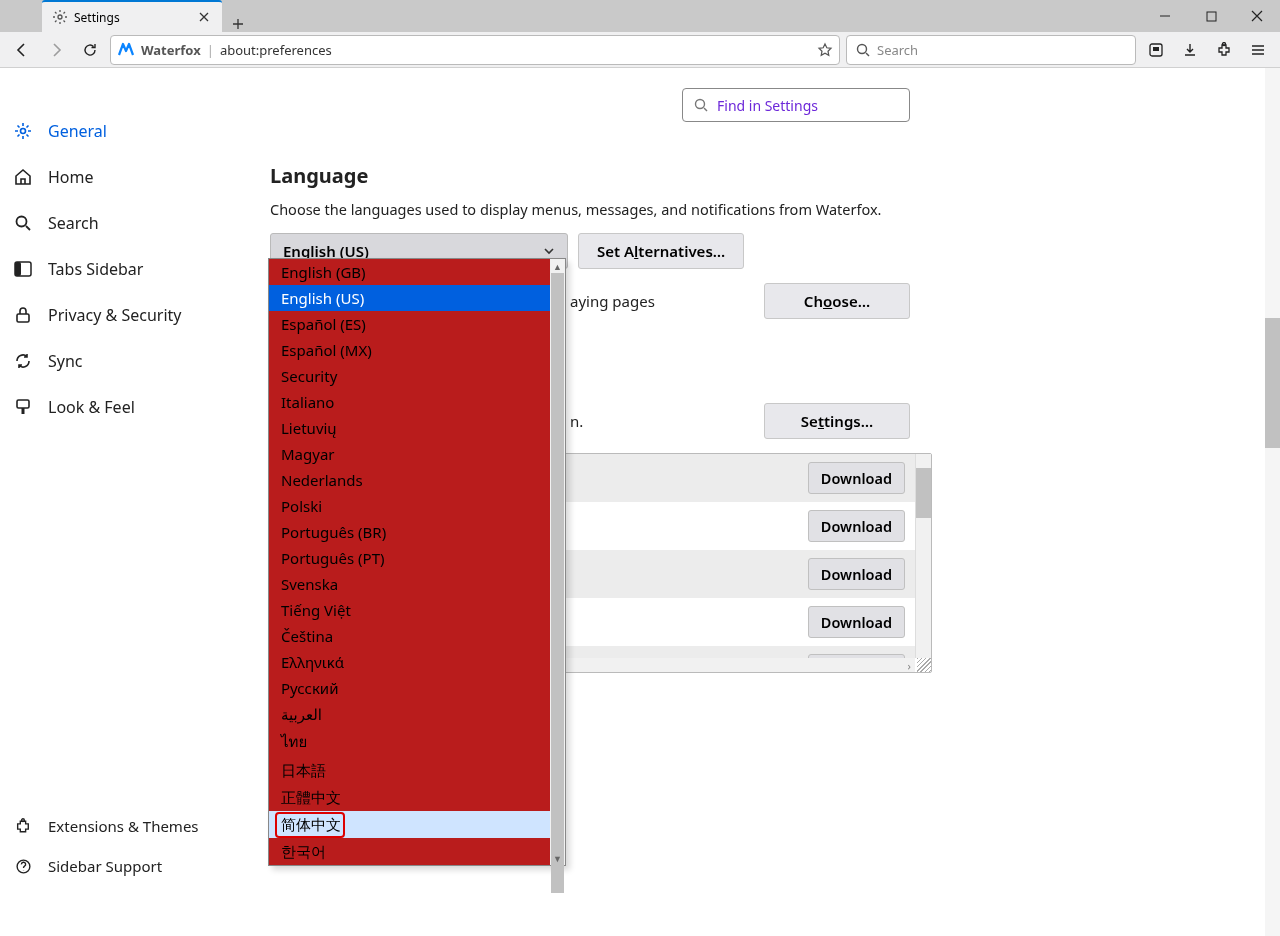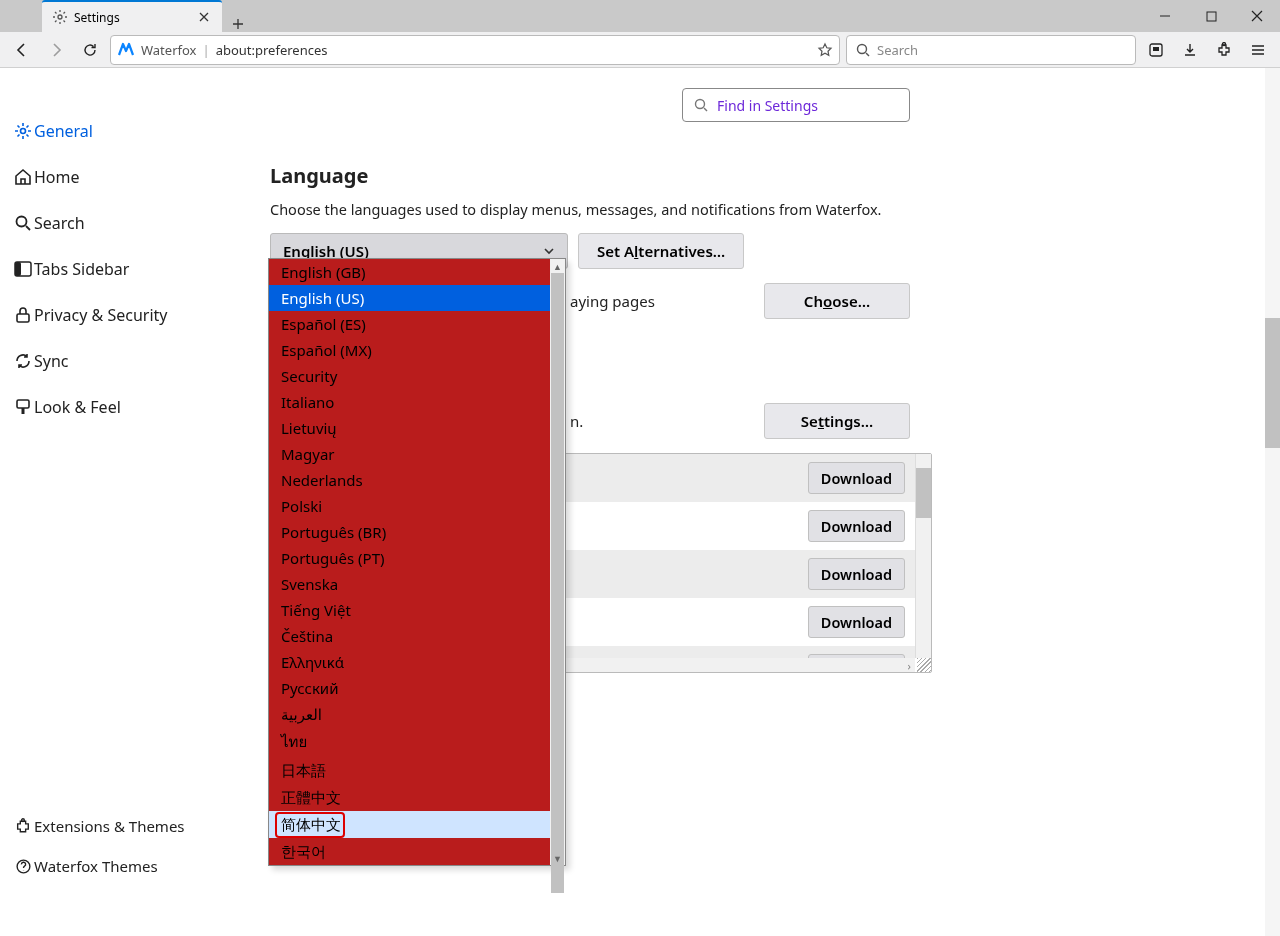--- a/index.html
+++ b/index.html
@@ -12,31 +12,31 @@
     .tab-close { margin-left: auto; display: flex; align-items: center; cursor: pointer; }
     .new-tab { width: 32px; display: flex; align-items: center; justify-content: center; cursor: pointer; }
     .win-controls { margin-left: auto; display: flex; }
     .win-btn { width: 46px; display: flex; align-items: center; justify-content: center; cursor: pointer; }
     
     
     .toolbar { height: 36px; background: #f0f0f1; display: flex; align-items: center; padding: 0 8px; gap: 6px; border-bottom: 1px solid #d0d0d0; }
     .tb-btn { width: 28px; height: 28px; display: flex; align-items: center; justify-content: center; cursor: pointer; border-radius: 4px; }
     .tb-btn.disabled { opacity: 0.4; }
     .urlbar { flex: 1; height: 30px; background: #fff; border: 1px solid #bababa; border-radius: 4px; display: flex; align-items: center; padding: 0 6px; gap: 6px; font-size: 13px; }
-    .urlbar-identity { display: flex; align-items: flex-start; gap: 6px; color: #555; }
+    .urlbar-identity { display: flex; align-items: flex-start; gap: 6px; color: #555; font-weight: bold; }
     .urlbar-sep { color: #aaa; }
     .urlbar-star { margin-left: auto; }
     .searchbar { width: 290px; height: 30px; background: #fff; border: 1px solid #bababa; border-radius: 4px; display: flex; align-items: center; padding: 0 8px; gap: 6px; font-size: 13px; color: #888; }
     
     
     .main { display: flex; height: calc(100% - 68px); position: relative; }
     
     
     .sidebar { width: 250px; padding: 40px 0 10px 0; display: flex; flex-direction: column; }
-    .cat { display: flex; align-items: center; padding: 12px 20px 12px 48px; font-size: 16px; cursor: pointer; color: #222; }
+    .cat { display: flex; align-items: center; gap: 14px; padding: 12px 20px 12px 48px; font-size: 16px; cursor: pointer; color: #222; }
     .cat.selected { color: #0060df; }
     .cat .icon { width: 22px; height: 22px; display: flex; align-items: center; justify-content: center; margin-left: -36px; }
     .sidebar-bottom { margin-top: auto; padding-bottom: 40px; }
     .sidebar-bottom .cat { font-size: 15px; padding-top: 9px; padding-bottom: 9px; }
     
     
     .content { flex: 1; padding: 20px 0 0 0; position: relative; }
     .search-settings { margin-left: 432px; margin-bottom: 40px;}
     .search-settings .box { width: 228px; height: 34px; border: 1px solid #888; border-radius: 4px; display: flex; align-items: center; padding: 0 10px; gap: 8px; color: #6d28d9; font-size: 14px; }
     
@@ -270,21 +270,21 @@
           </span>
         <span>Extensions &amp; Themes</span>
       </div>
       <div class="cat">
         <span class="icon">
             <svg width="17" height="17" viewBox="0 0 16 16" fill="none" stroke="#222" stroke-width="1.3">
               <circle cx="8" cy="8" r="6"></circle>
               <path d="M6 6a2 2 0 1 1 3 1.7c-.7.4-1 .8-1 1.8M8 12v.2"></path>
             </svg>
           </span>
-        <span>Waterfox Themes</span>
+        <span>Sidebar Support</span>
       </div>
     </div>
   </div>
 
   <div class="content">
     <div class="search-settings">
       <div class="box">
         <span>
             <svg class="icon-16" viewBox="0 0 16 16" fill="none" stroke="#777" stroke-width="1.4">
               <circle cx="7" cy="7" r="4.5"></circle>

